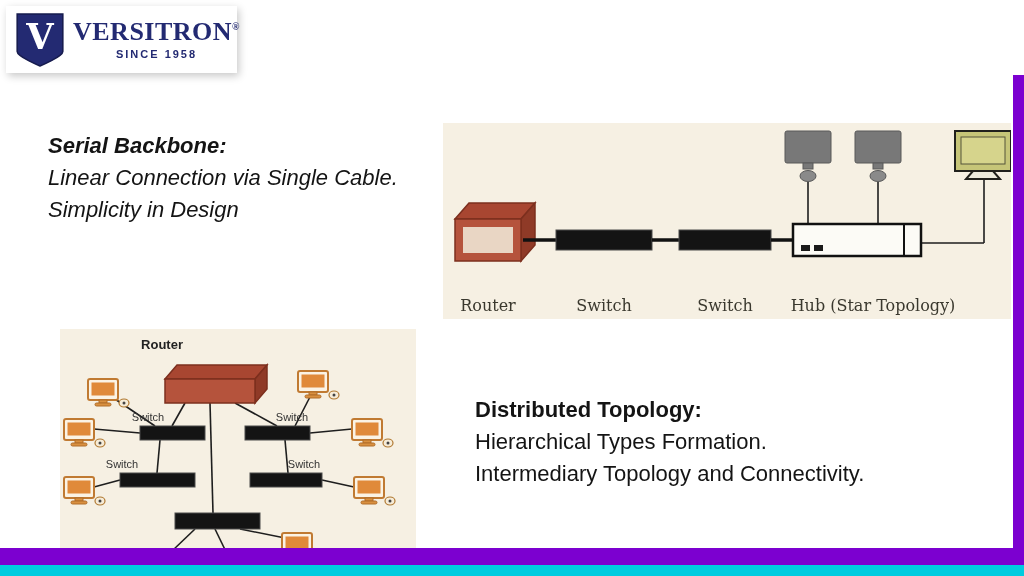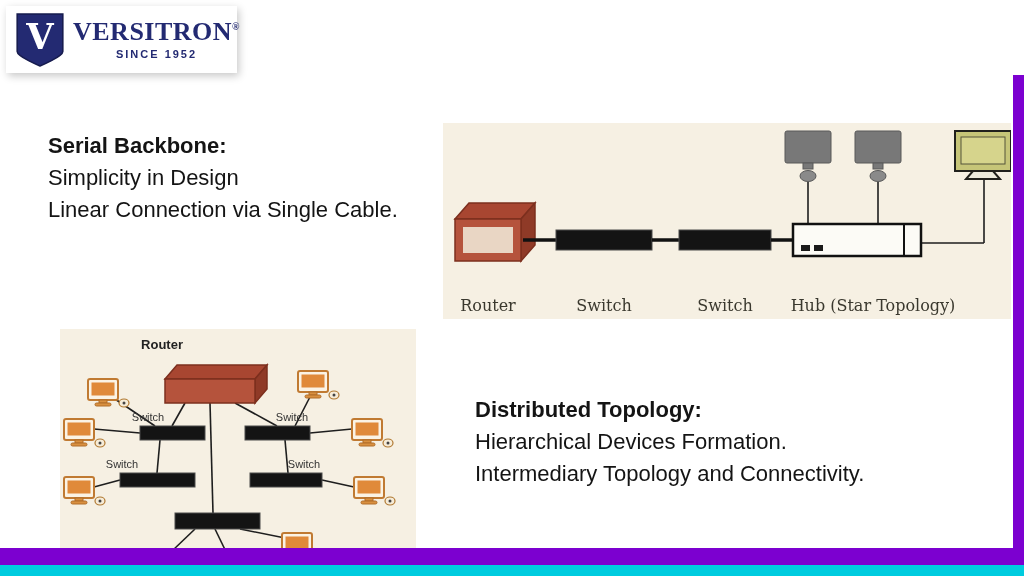--- a/index.html
+++ b/index.html
@@ -26,21 +26,21 @@
   .logo-brand sup{font-size:10px;vertical-align:super;}
   .logo-tagline{font-size:11px;font-weight:700;color:var(--logo-navy);letter-spacing:2px;margin-top:3px;}
 
   
   .title{position:absolute;left:300px;top:22px;width:720px;text-align:center;
     font-family:"DejaVu Serif",serif;font-weight:bold;font-size:45px;color:#000;line-height:1.1;}
 
   
   .text-block{position:absolute;font-size:22px;line-height:32px;color:#141414;}
   .text-block .heading{font-weight:700;}
-  #serial-text{left:48px;top:130px;}
+  #serial-text{left:48px;top:130px;font-style:italic;}
   #dist-text{left:475px;top:394px;}
 
   
   .diagram{position:absolute;background:var(--diagram-bg);margin-top:48px;}
   #serial-diagram{left:443px;top:75px;width:568px;height:196px;}
   #dist-diagram{left:60px;top:281px;width:356px;height:274px;}
 
   
   .right-stripe{position:absolute;right:0;top:75px;width:11px;height:473px;background:var(--accent-purple);}
   .bar-purple{position:absolute;left:0;top:548px;width:100%;height:17px;background:var(--accent-purple);}
@@ -74,29 +74,29 @@
 
 <div class="slide">
 
   <div class="logo-card">
     <svg class="logo-shield" viewBox="0 0 48 54">
       <path d="M2 2 h44 v36 c0 5 -22 14 -22 14 c0 0 -22 -9 -22 -14 z" fill="var(--logo-navy)" stroke="#161b4e" stroke-width="1.5"></path>
       <text x="24" y="36" text-anchor="middle" class="logo-v-text">V</text>
     </svg>
     <div class="logo-right">
       <div class="logo-brand"><span>VERSITRON</span><sup>®</sup></div>
-      <div class="logo-tagline">SINCE 1952</div>
+      <div class="logo-tagline">SINCE 1958</div>
     </div>
   </div>
 
 
   <div class="text-block" id="serial-text">
     <div class="heading">Serial Backbone:</div>
+    <div>Linear Connection via Single Cable.</div>
     <div>Simplicity in Design</div>
-    <div>Linear Connection via Single Cable.</div>
   </div>
 
   <div class="diagram" id="serial-diagram">
     <svg viewBox="0 0 568 196" width="568" height="196">
       <defs>
         <g id="gm">
           <rect x="0" y="0" width="46" height="32" rx="2" class="gray-mon"></rect>
           <rect x="18" y="32" width="10" height="6" class="gray-mon"></rect>
           <ellipse cx="23" cy="45" rx="8" ry="5.5" class="gray-mon2"></ellipse>
         </g>
@@ -196,20 +196,20 @@
       <use href="#om" x="292" y="90"></use>
       <use href="#om" x="294" y="148"></use>
       <use href="#om" x="96" y="222"></use>
       <use href="#om" x="156" y="231"></use>
       <use href="#om" x="222" y="204"></use>
     </svg>
   </div>
 
   <div class="text-block" id="dist-text">
     <div class="heading">Distributed Topology:</div>
-    <div>Hierarchical Devices Formation.</div>
+    <div>Hierarchical Types Formation.</div>
     <div>Intermediary Topology and Connectivity.</div>
   </div>
 
   <div class="right-stripe"></div>
   <div class="bar-purple"></div>
   <div class="bar-cyan"></div>
 </div>
 
 </body></html>

